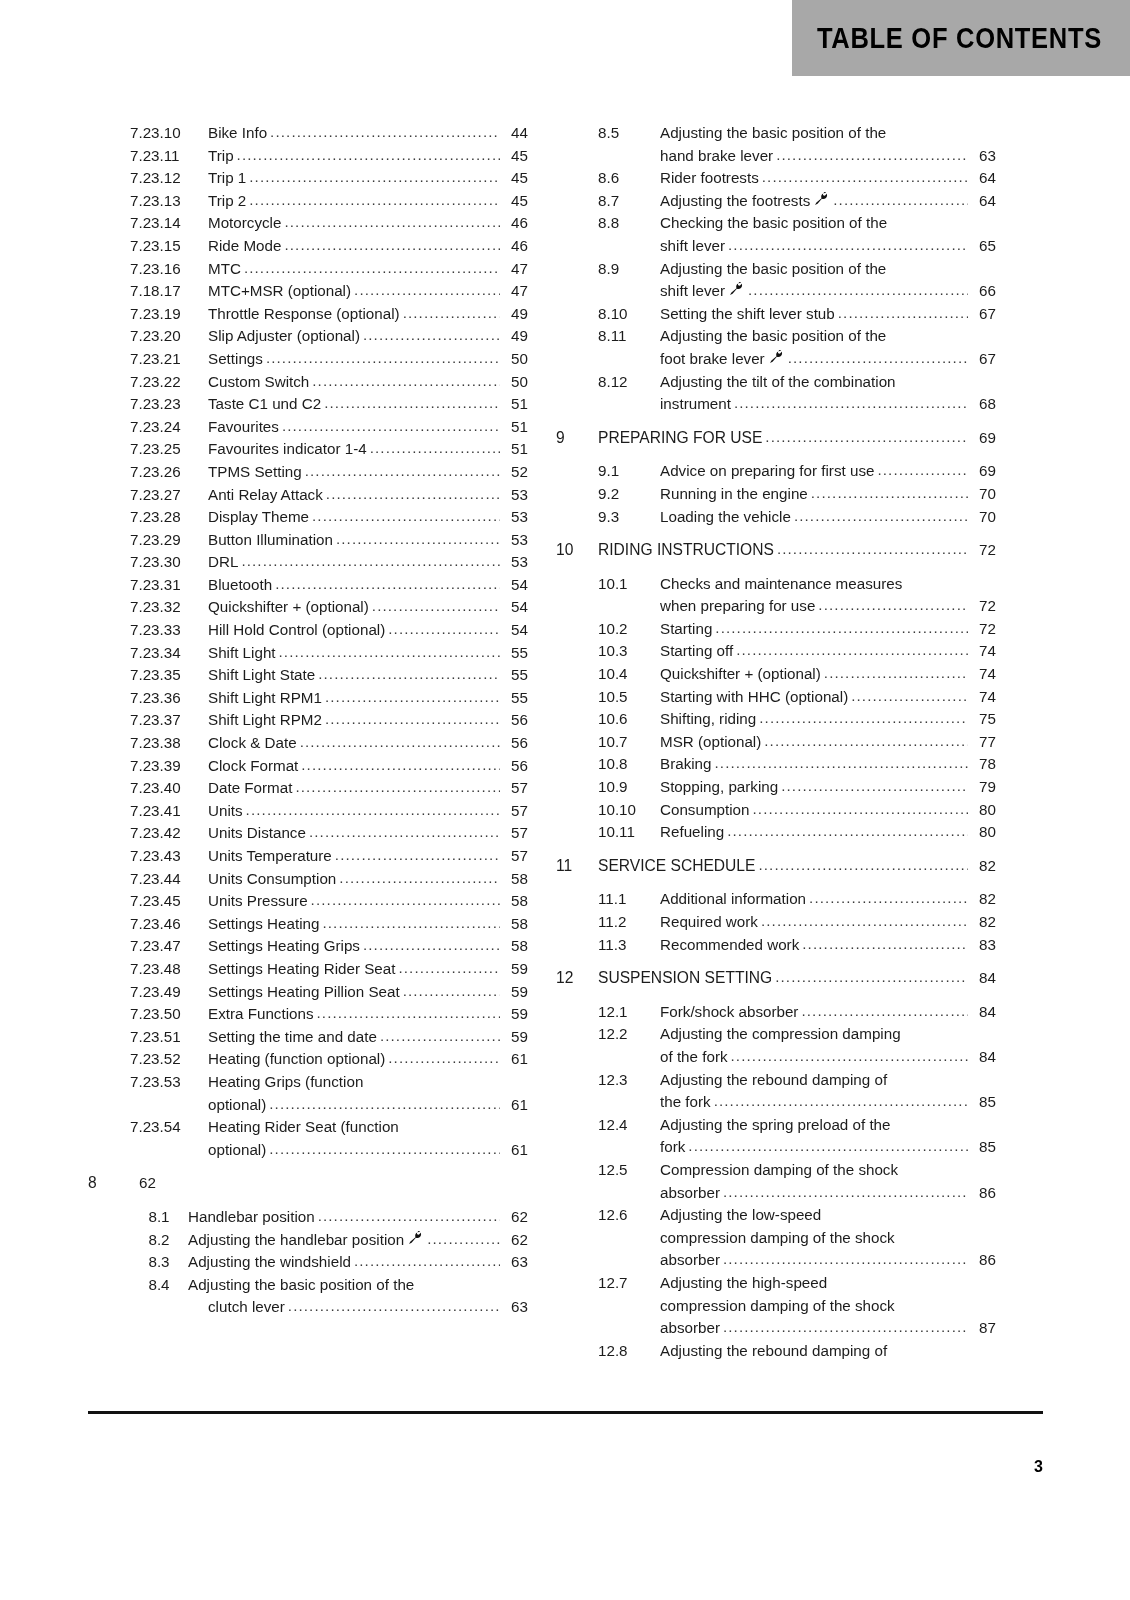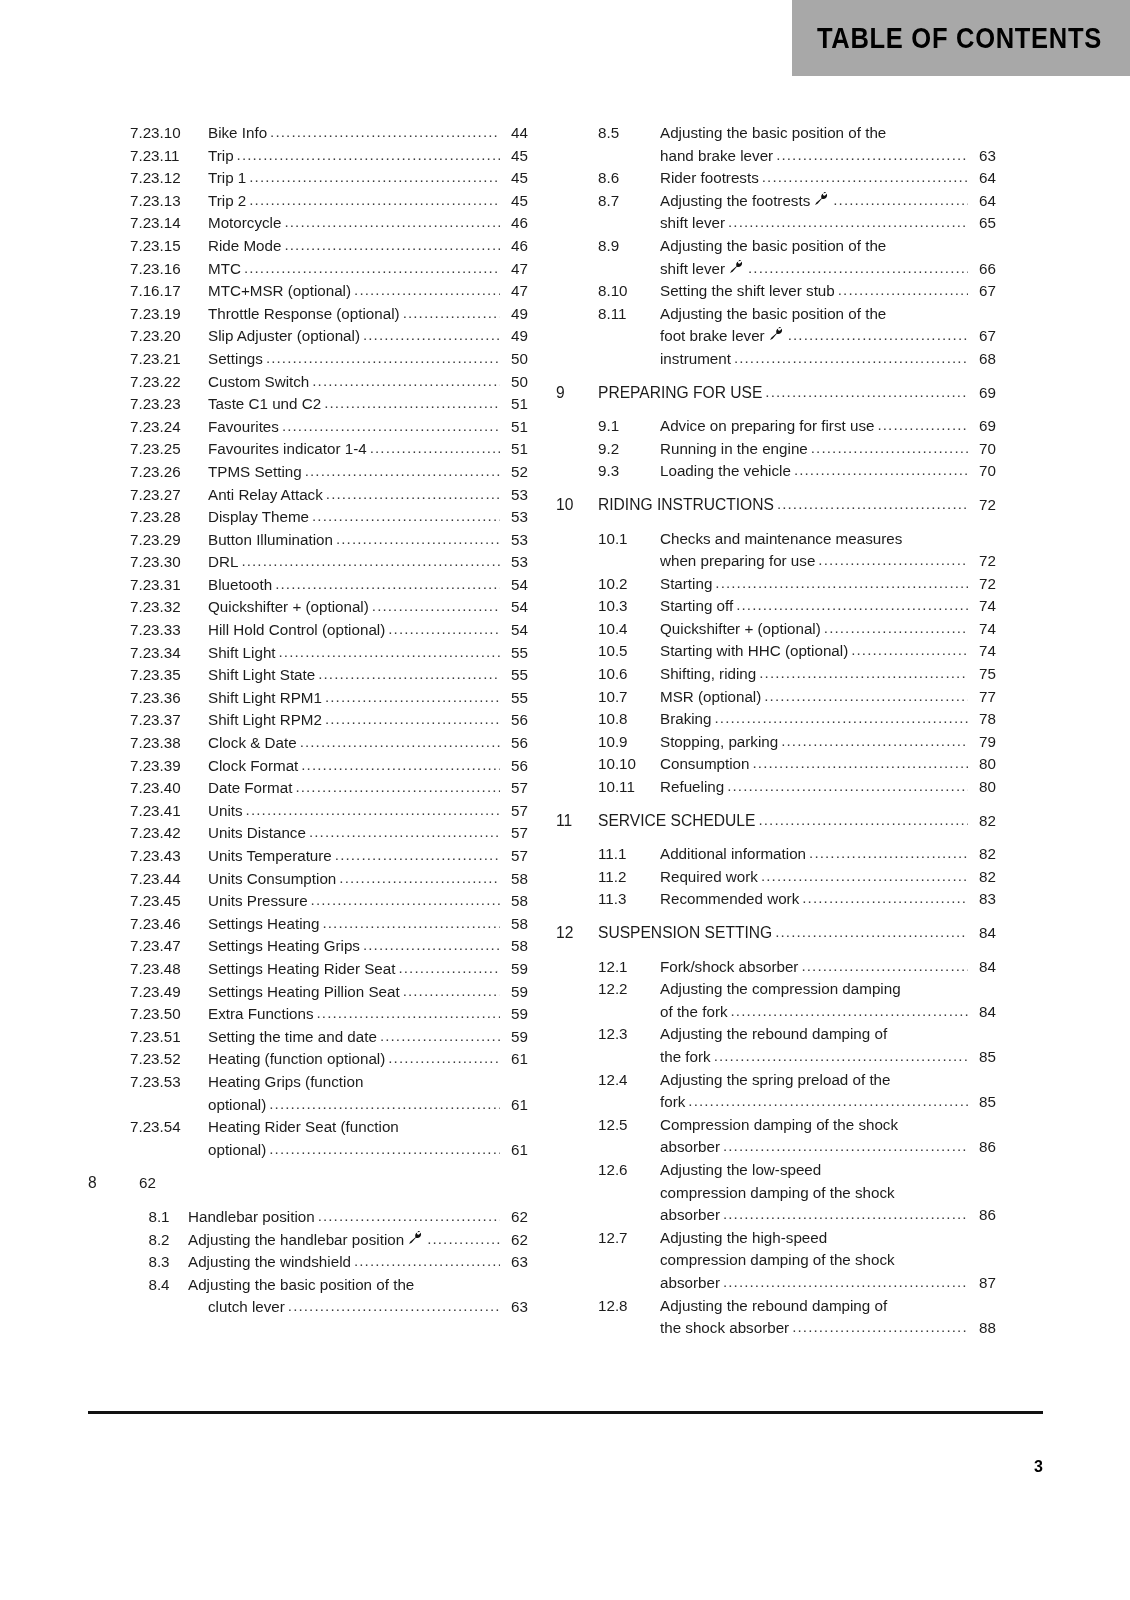--- a/index.html
+++ b/index.html
@@ -216,21 +216,21 @@
       </div>
       <div class="toc-row lvl3">
         <span class="num">7.23.16</span>
         <span class="title-wrap">
           <span class="title-text">MTC</span>
           <span class="leader"></span>
         </span>
         <span class="pagenum">47</span>
       </div>
       <div class="toc-row lvl3">
-        <span class="num">7.16.17</span>
+        <span class="num">7.18.17</span>
         <span class="title-wrap">
           <span class="title-text">MTC+MSR (optional)</span>
           <span class="leader"></span>
         </span>
         <span class="pagenum">47</span>
       </div>
       <div class="toc-row lvl3">
         <span class="num">7.23.19</span>
         <span class="title-wrap">
           <span class="title-text">Throttle Response (optional)</span>
@@ -615,20 +615,28 @@
           <span class="title-text">Adjusting the footrests</span>
           <span class="wrench-icon">
             <svg viewBox="0 0 16 16" width="15" height="14" xmlns="http://www.w3.org/2000/svg">
               <path fill="#111111" d="M13.6 1.3c-1.6-0.6-3.5-0.2-4.7 1.1C7.6 3.7 7.3 5.6 8 7.2L2.2 12 0.6 14.9l2.9-1.4 4.9-5.8c1.5 0.7 3.4 0.4 4.7-0.9 1.3-1.3 1.6-3.2 0.9-4.8l-2.2 2.2-1.9-0.4-0.4-1.9 2.2-2.2z"></path>
             </svg>
           </span>
           <span class="leader"></span>
         </span>
         <span class="pagenum">64</span>
       </div>
+      <div class="toc-row lvl2">
+        <span class="num">8.8</span>
+        <span class="title-wrap">
+          <span class="title-text">Checking the basic position of the</span>
+          <span class="leader" style="visibility: hidden;"></span>
+        </span>
+        <span class="pagenum"></span>
+      </div>
       <div class="toc-row cont contline">
         <span class="num"></span>
         <span class="title-wrap">
           <span class="title-text">shift lever</span>
           <span class="leader"></span>
         </span>
         <span class="pagenum">65</span>
       </div>
       <div class="toc-row lvl2">
         <span class="num">8.9</span>
@@ -673,20 +681,28 @@
           <span class="title-text">foot brake lever</span>
           <span class="wrench-icon">
             <svg viewBox="0 0 16 16" width="15" height="14" xmlns="http://www.w3.org/2000/svg">
               <path fill="#111111" d="M13.6 1.3c-1.6-0.6-3.5-0.2-4.7 1.1C7.6 3.7 7.3 5.6 8 7.2L2.2 12 0.6 14.9l2.9-1.4 4.9-5.8c1.5 0.7 3.4 0.4 4.7-0.9 1.3-1.3 1.6-3.2 0.9-4.8l-2.2 2.2-1.9-0.4-0.4-1.9 2.2-2.2z"></path>
             </svg>
           </span>
           <span class="leader"></span>
         </span>
         <span class="pagenum">67</span>
       </div>
+      <div class="toc-row lvl2">
+        <span class="num">8.12</span>
+        <span class="title-wrap">
+          <span class="title-text">Adjusting the tilt of the combination</span>
+          <span class="leader" style="visibility: hidden;"></span>
+        </span>
+        <span class="pagenum"></span>
+      </div>
       <div class="toc-row cont contline">
         <span class="num"></span>
         <span class="title-wrap">
           <span class="title-text">instrument</span>
           <span class="leader"></span>
         </span>
         <span class="pagenum">68</span>
       </div>
       <div class="toc-row chapter">
         <span class="num">9</span>
@@ -985,25 +1001,17 @@
         <span class="pagenum">87</span>
       </div>
       <div class="toc-row lvl2">
         <span class="num">12.8</span>
         <span class="title-wrap">
           <span class="title-text">Adjusting the rebound damping of</span>
           <span class="leader" style="visibility: hidden;"></span>
         </span>
         <span class="pagenum"></span>
       </div>
-      <div class="toc-row cont contline">
-        <span class="num"></span>
-        <span class="title-wrap">
-          <span class="title-text">the shock absorber</span>
-          <span class="leader"></span>
-        </span>
-        <span class="pagenum">88</span>
-      </div>
     </div>
 </div>
 
 <div class="footer-rule"></div>
 <div class="footer-pagenum">3</div>
 
 </body></html>

